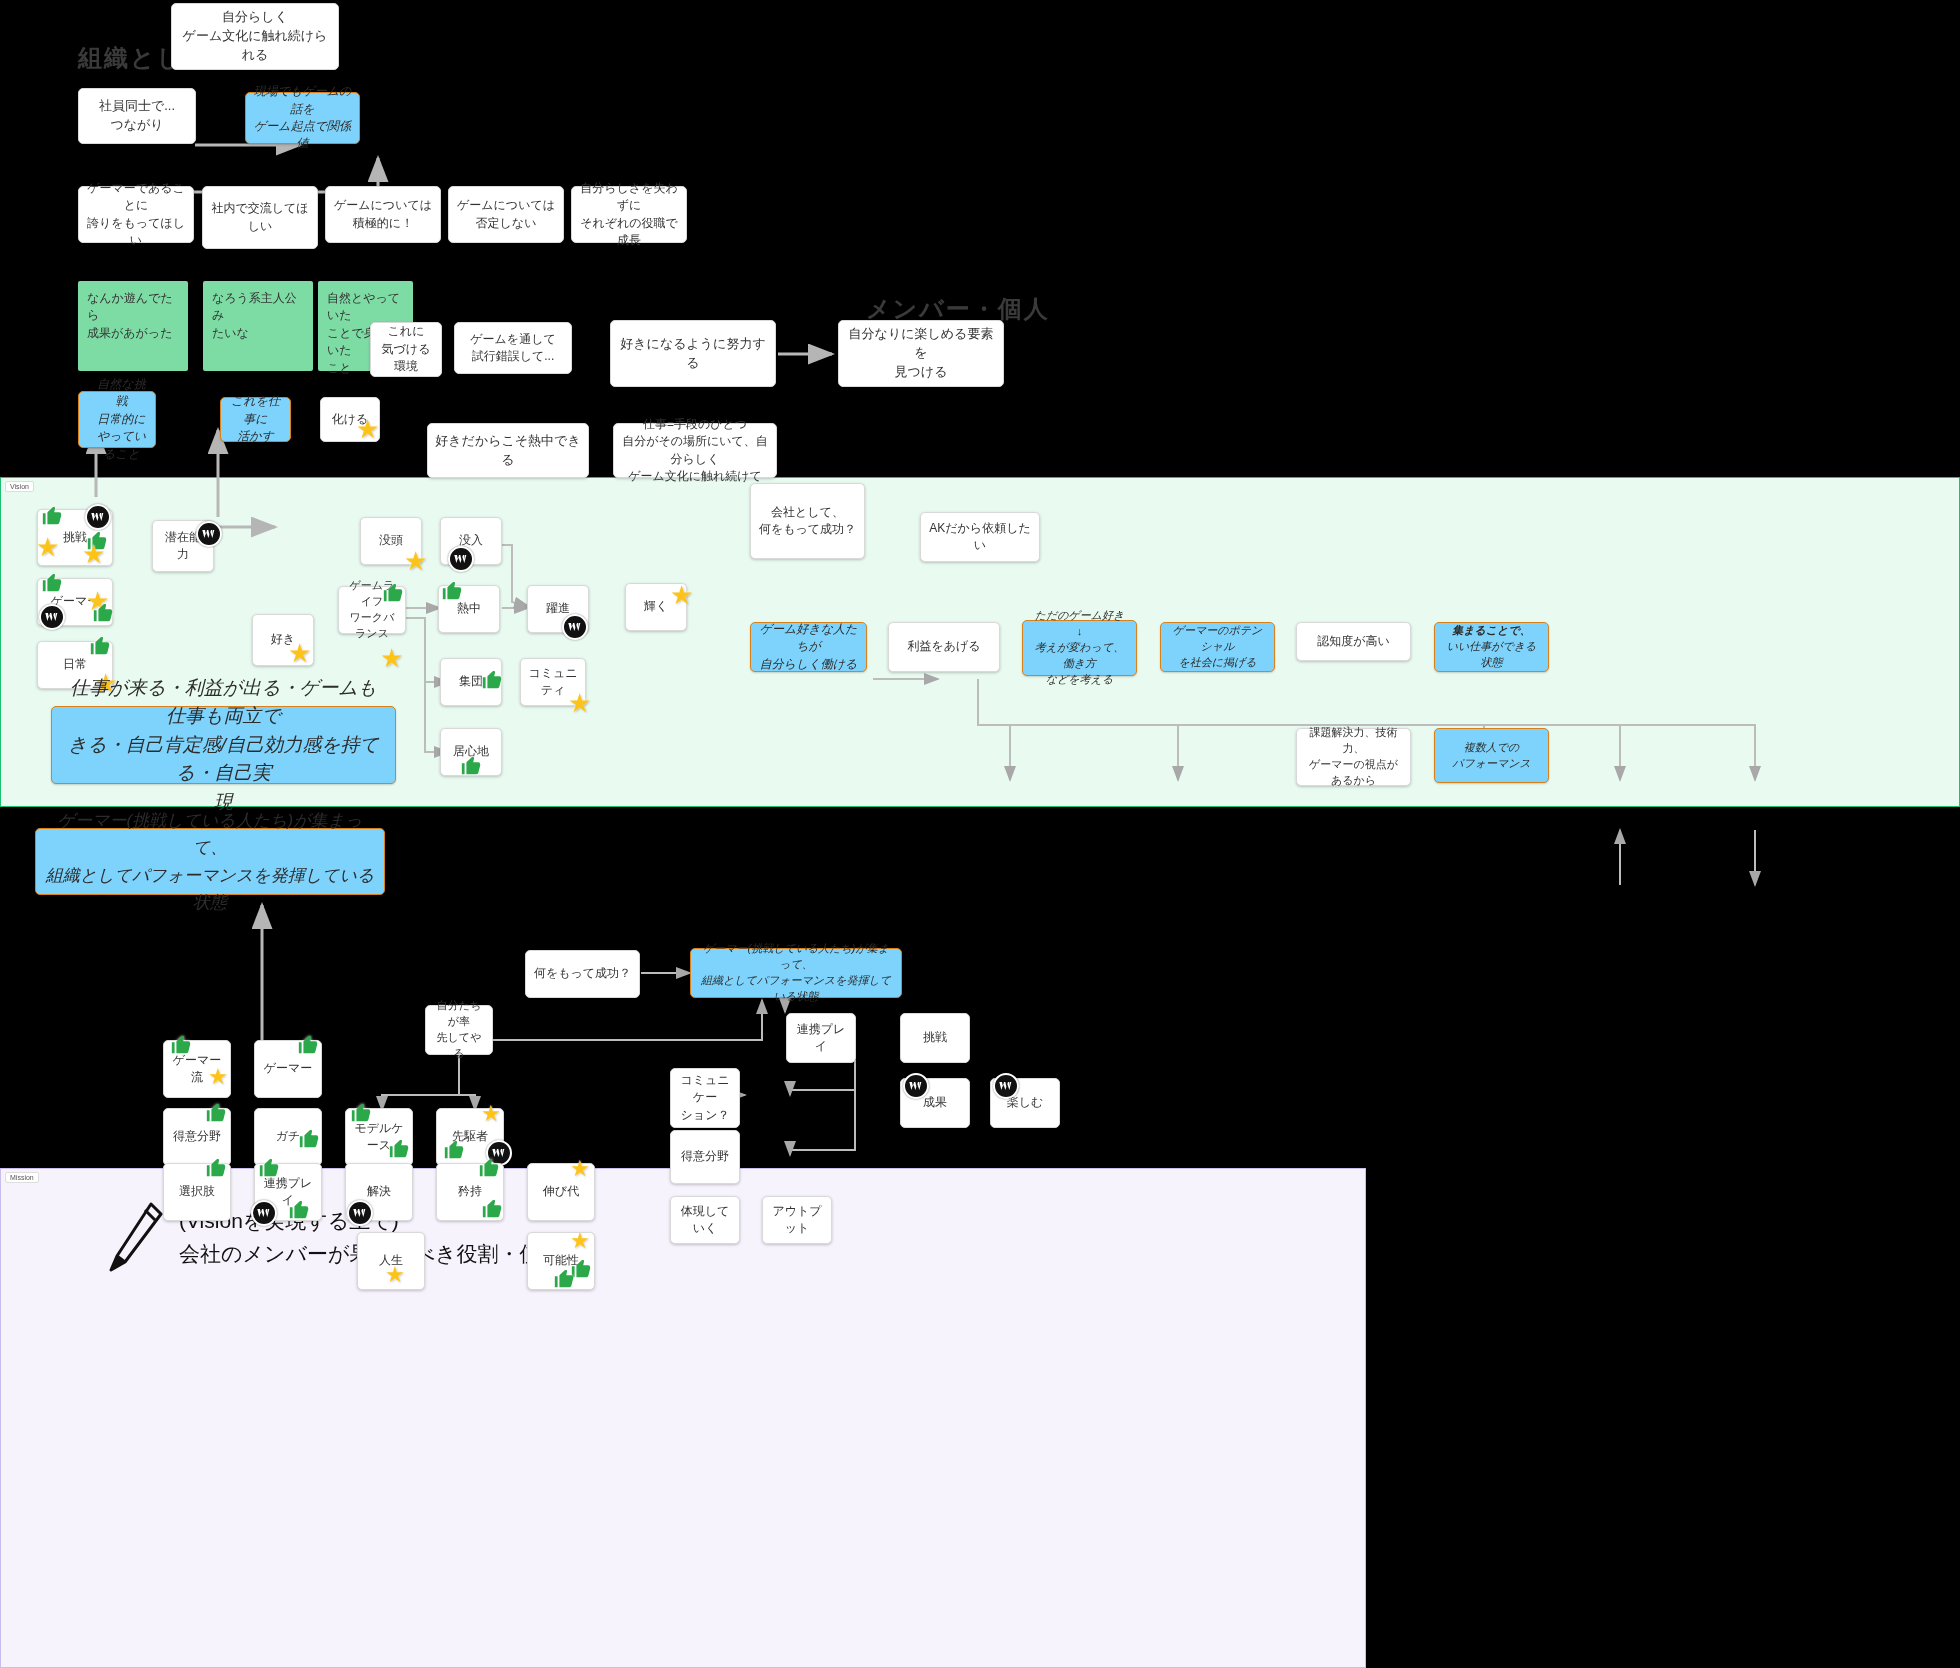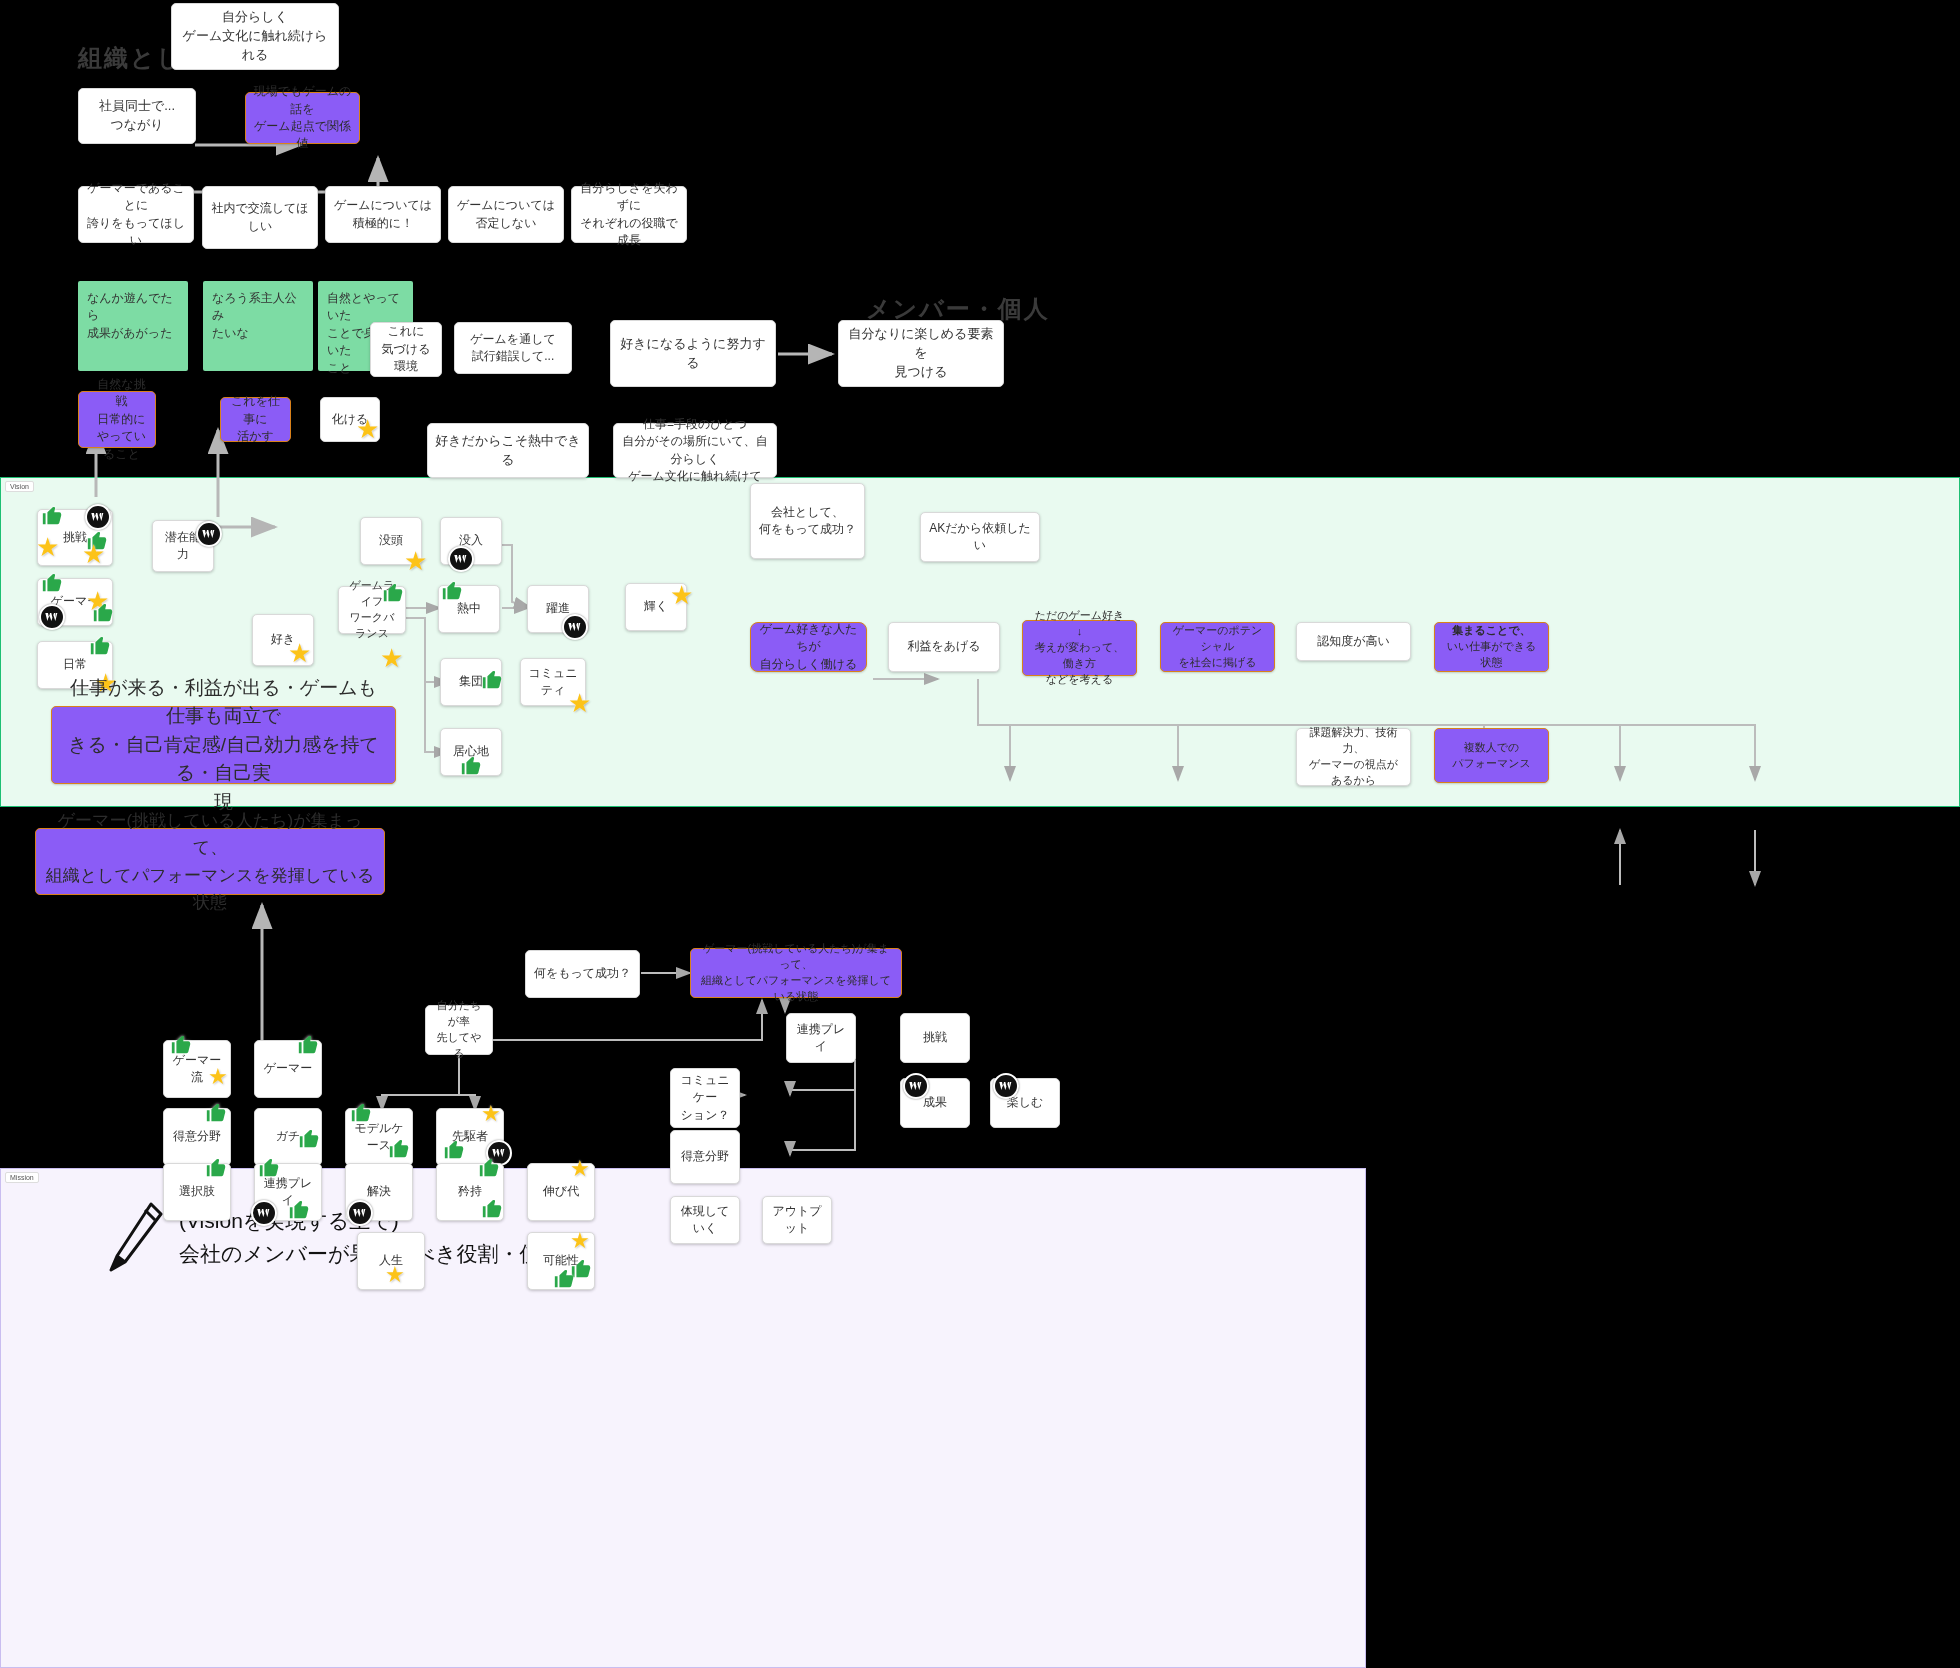--- a/index.html
+++ b/index.html
@@ -6,21 +6,21 @@
   body{width:1960px;height:1668px;position:relative;overflow:hidden;
        font-family:"Liberation Sans","DejaVu Sans",sans-serif;color:#333;}
   #canvas{position:absolute;left:0;top:0;width:1960px;height:1668px;background:#000;}
 
   
   .node{position:absolute;box-sizing:border-box;display:flex;align-items:center;
         justify-content:center;text-align:center;border-radius:5px;
         background:#fff;border:1px solid #d9d9d9;color:#333;
         font-size:13px;line-height:1.45;padding:4px 7px;
         box-shadow:0 1px 2px rgba(0,0,0,.18);white-space:pre-line;}
-  .node.orange{background:#8b5cf6;border:1px solid #d9811a;color:#2c2c2c;}
+  .node.orange{background:#7dd3fc;border:1px solid #d9811a;color:#2c2c2c;font-style:italic;}
   .node.green{background:#7ddca4;border:none;border-radius:2px;
               align-items:flex-start;justify-content:flex-start;text-align:left;
               padding:9px 9px;box-shadow:2px 3px 3px rgba(0,0,0,.35);}
   .node.plain{box-shadow:0 1px 3px rgba(0,0,0,.22);}
   .node.big{font-size:19px;line-height:1.5;}
   .node.big2{font-size:17px;line-height:1.6;}
   .node.sm{font-size:12px;}
   .node.tiny{font-size:11px;}
   .bold{font-weight:bold;}
 
@@ -270,21 +270,21 @@
       </svg>
   </div>
 
   <div class="node plain sm" style="left:625px;top:583px;width:62px;height:48px;">輝く</div>
   <div class="sticker star" style="left:670px;top:582px;">★</div>
 
   <div class="node plain sm" style="left:750px;top:483px;width:115px;height:76px;">会社として、
 何をもって成功？</div>
   <div class="node plain sm" style="left:920px;top:512px;width:120px;height:50px;">AKだから依頼したい</div>
 
-  <div class="node orange sm" style="left:750px;top:622px;width:117px;height:50px;border-radius:8px;">ゲーム好きな人たちが
+  <div class="node orange sm" style="left:750px;top:622px;width:117px;height:50px;">ゲーム好きな人たちが
 自分らしく働ける</div>
   <div class="node plain sm" style="left:888px;top:622px;width:112px;height:50px;">利益をあげる</div>
   <div class="node orange tiny" style="left:1022px;top:620px;width:115px;height:56px;">ただのゲーム好き
 ↓
 考えが変わって、働き方
 などを考える</div>
   <div class="node orange tiny" style="left:1160px;top:622px;width:115px;height:50px;">ゲーマーのポテンシャル
 を社会に掲げる</div>
   <div class="node plain sm" style="left:1296px;top:622px;width:115px;height:39px;">認知度が高い</div>
   <div class="node orange tiny" style="left:1434px;top:622px;width:115px;height:50px;">

